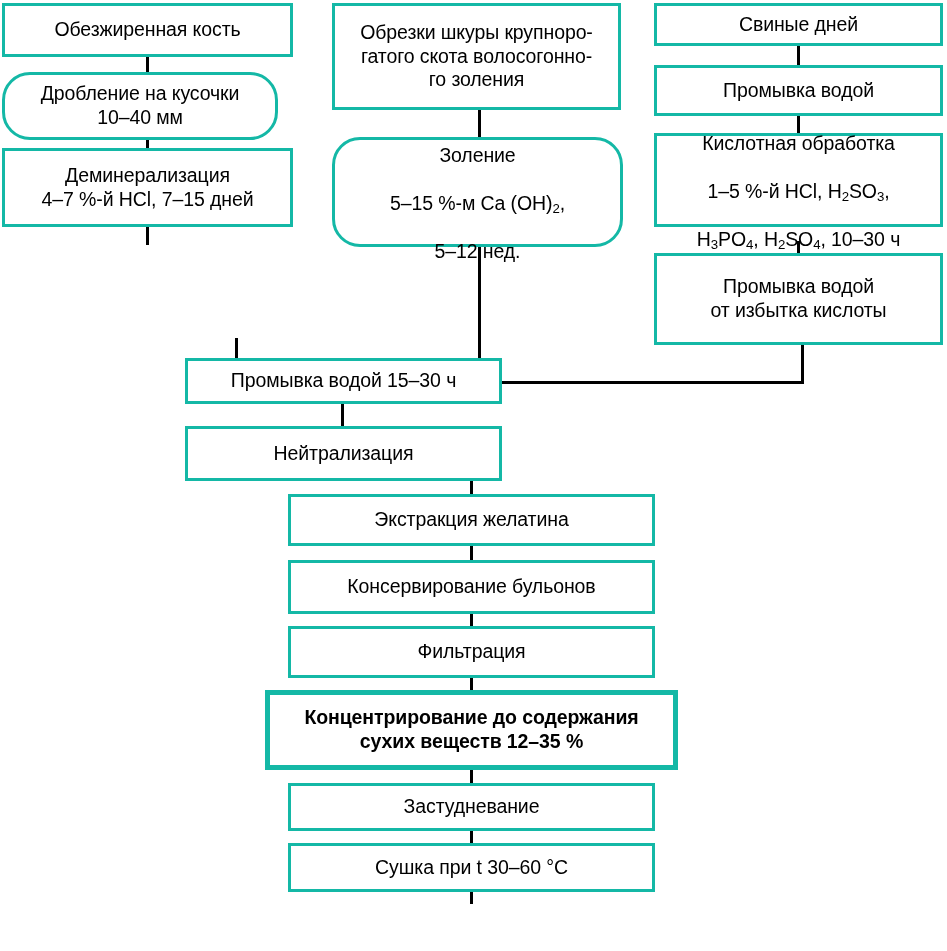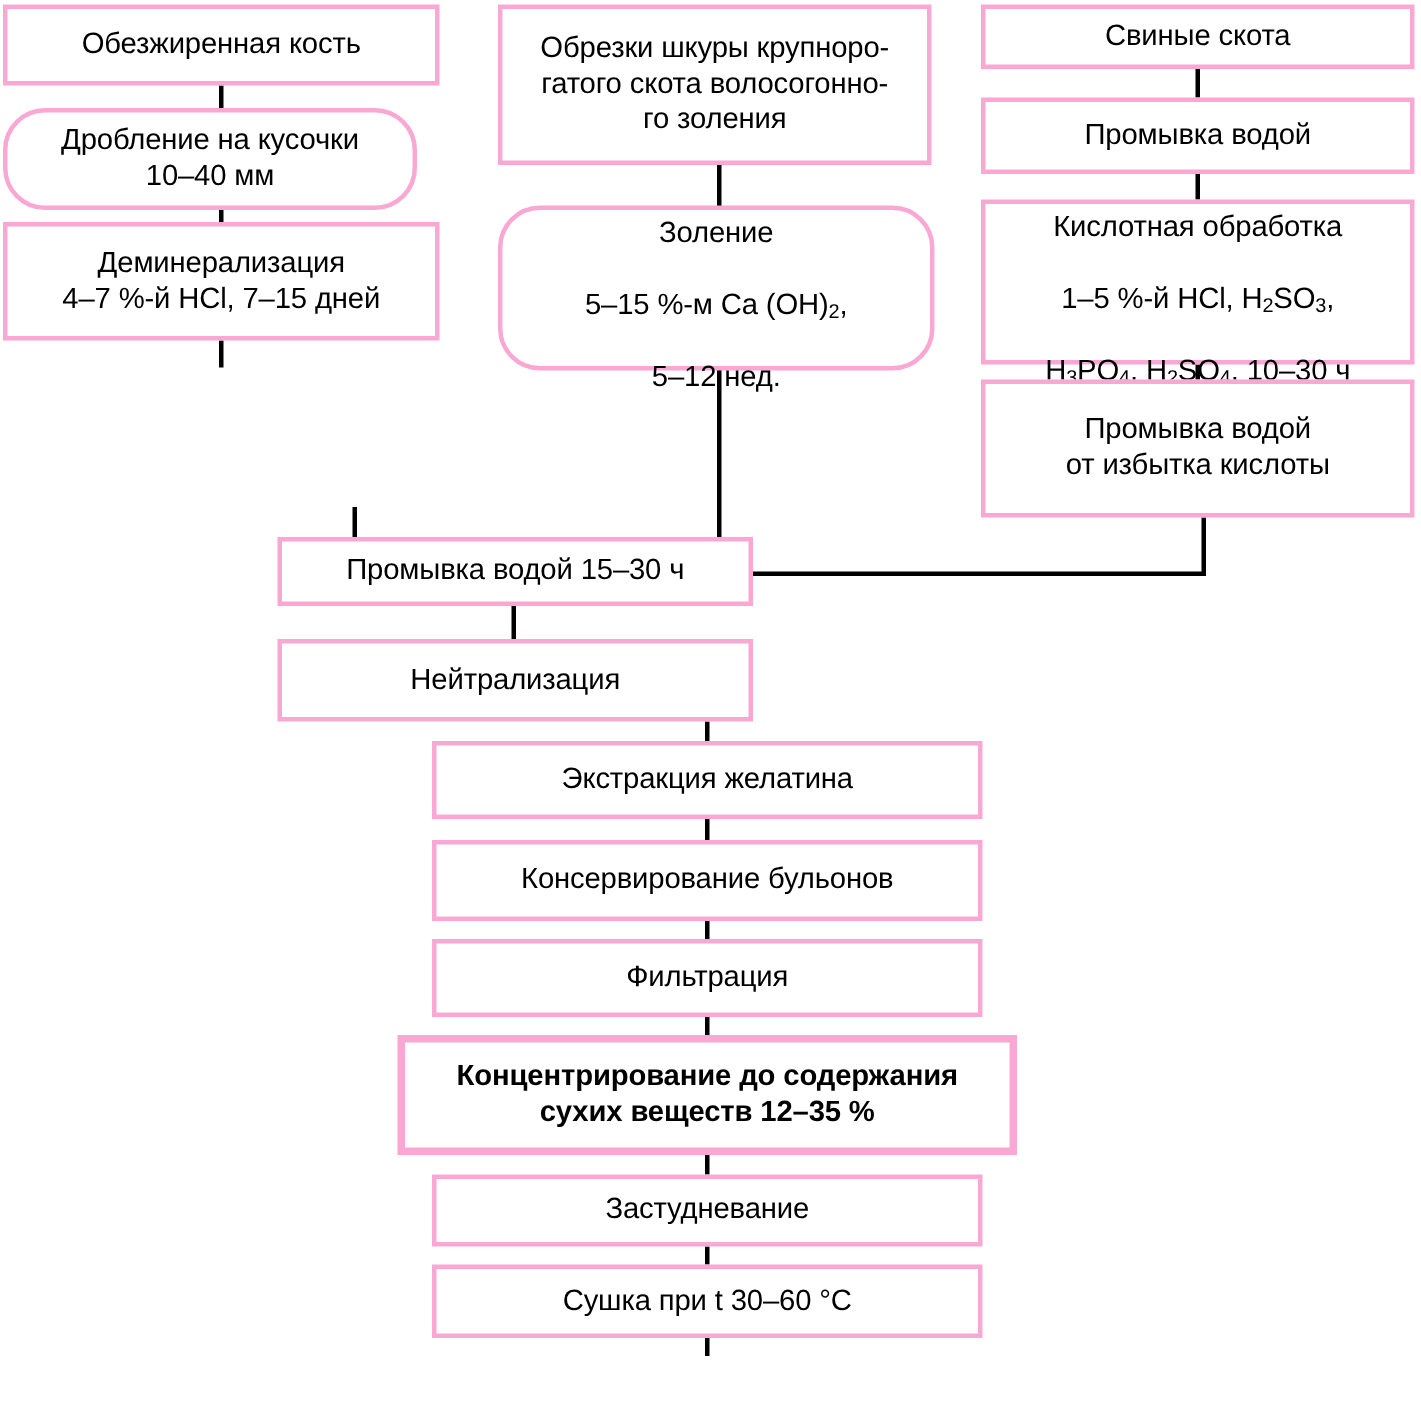--- a/index.html
+++ b/index.html
@@ -15,21 +15,21 @@
   #diagram {
     position: relative;
     width: 947px;
     height: 951px;
     background: #ffffff;
     overflow: hidden;
   }
   .box {
     position: absolute;
     box-sizing: border-box;
-    border: 3px solid #f9a8d4;
+    border: 3px solid #14b8a6;
     background: #ffffff;
     display: flex;
     align-items: center;
     justify-content: center;
     text-align: center;
     line-height: 1.22;
     font-size: 19.5px;
     letter-spacing: -0.1px;
     padding: 1px 4px;
     z-index: 2;
@@ -96,32 +96,32 @@
     <span class="txt">
       <span>Золение</span><br>
       <span>5–15 %-м Ca (OH)</span><sub>2</sub><span>,</span><br>
       <span>5–12 нед.</span>
     </span>
   </div>
 
   <div class="conn v" style="left:478px; top:245px; height:115px;"></div>
 
   <div class="box" style="left:654px; top:3px; width:289px; height:43px;">
-    <span class="txt">Свиные скота</span>
+    <span class="txt">Свиные дней</span>
   </div>
 
   <div class="conn v" style="left:797px; top:44px; height:23px;"></div>
 
   <div class="box" style="left:654px; top:65px; width:289px; height:51px;">
     <span class="txt">Промывка водой</span>
   </div>
 
   <div class="conn v" style="left:797px; top:114px; height:21px;"></div>
 
-  <div class="box" style="left:654px; top:133px; width:289px; height:110px;">
+  <div class="box" style="left:654px; top:133px; width:289px; height:94px;">
     <span class="txt">
       <span>Кислотная обработка</span><br>
       <span><span>1–5 %-й HCl, H</span><sub>2</sub><span>SO</span><sub>3</sub><span>,</span></span><br>
       <span><span>H</span><sub>3</sub><span>PO</span><sub>4</sub><span>, H</span><sub>2</sub><span>SO</span><sub>4</sub><span>, 10–30 ч</span></span>
     </span>
   </div>
 
   <div class="conn v" style="left:797px; top:241px; height:14px;"></div>
 
   <div class="box" style="left:654px; top:253px; width:289px; height:92px;">

